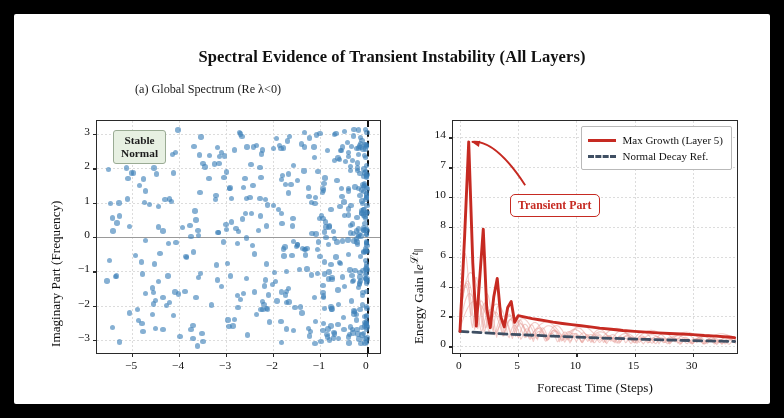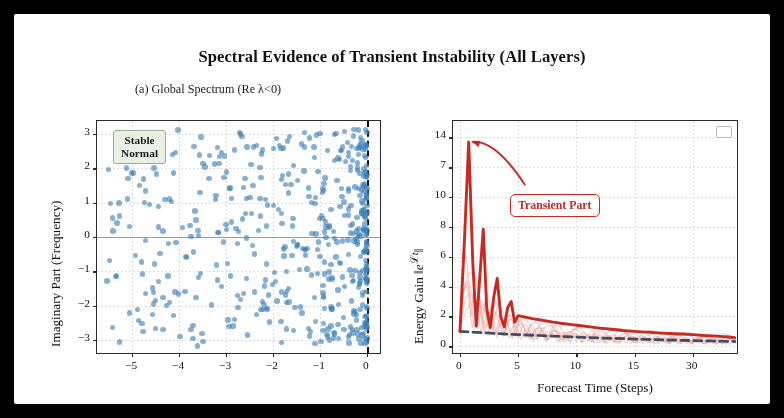--- a/index.html
+++ b/index.html
@@ -653,20 +653,28 @@
             <path d="M6.98 206.04 L8.03 199.75 L9.08 193.88 L10.13 188.54 L11.17 183.86 L12.22 179.91 L13.27 176.77 L14.32 174.48 L15.36 173.07 L16.41 172.54 L17.46 172.87 L18.51 174.04 L19.55 175.99 L20.60 178.66 L21.65 181.97 L22.70 185.81 L23.74 190.10 L24.79 194.73 L25.84 199.59 L26.89 204.56 L27.93 209.53 L28.98 210.30 L30.03 206.06 L31.08 202.10 L32.12 198.52 L33.17 195.38 L34.22 192.75 L35.27 190.67 L36.31 189.18 L37.36 188.29 L38.41 188.02 L39.46 188.36 L40.50 189.28 L41.55 190.75 L42.60 192.73 L43.65 195.15 L44.70 197.97 L45.74 201.10 L46.79 204.46 L47.84 207.99 L48.89 211.60 L49.93 215.21 L50.98 212.69 L52.03 209.55 L53.08 206.62 L54.12 203.98 L55.17 201.68 L56.22 199.77 L57.27 198.27 L58.31 197.22 L59.36 196.64 L60.41 196.53 L61.46 196.89 L62.50 197.69 L63.55 198.92 L64.60 200.53 L65.65 202.50 L66.69 204.76 L67.74 207.26 L68.79 209.94 L69.84 212.75 L70.88 215.61 L71.93 216.61 L72.98 213.97 L74.03 211.46 L75.07 209.14 L76.12 207.06 L77.17 205.25 L78.22 203.77 L79.26 202.64 L80.31 201.88 L81.36 201.50 L82.41 201.52 L83.45 201.91 L84.50 202.68 L85.55 203.80 L86.60 205.23 L87.64 206.94 L88.69 208.90 L89.74 211.05 L90.79 213.34 L91.83 215.72 L92.88 218.13 L93.93 216.88 L94.98 214.65 L96.02 212.54 L97.07 210.60 L98.12 208.88 L99.17 207.41 L100.21 206.23 L101.26 205.35 L102.31 204.80 L103.36 204.59 L104.40 204.71 L105.45 205.17 L106.50 205.94 L107.55 207.01 L108.60 208.35 L109.64 209.92 L110.69 211.70 L111.74 213.63 L112.79 215.67 L113.83 217.78 L114.88 218.98 L115.93 216.95 L116.98 215.00 L118.02 213.18 L119.07 211.52 L120.12 210.07 L121.17 208.85 L122.21 207.89 L123.26 207.22 L124.31 206.84 L125.36 206.76 L126.40 206.99 L127.45 207.50 L128.50 208.30 L129.55 209.36 L130.59 210.64 L131.64 212.14 L132.69 213.79 L133.74 215.58 L134.78 217.44 L135.83 219.35 L136.88 218.75 L137.93 216.94 L138.97 215.21 L140.02 213.62 L141.07 212.18 L142.12 210.94 L143.16 209.93 L144.21 209.16 L145.26 208.65 L146.31 208.42 L147.35 208.46 L148.40 208.77 L149.45 209.35 L150.50 210.18 L151.54 211.23 L152.59 212.49 L153.64 213.91 L154.69 215.48 L155.73 217.15 L156.78 218.88 L157.83 220.24 L158.88 218.55 L159.92 216.91 L160.97 215.37 L162.02 213.97 L163.07 212.72 L164.11 211.67 L165.16 210.83 L166.21 210.22 L167.26 209.86 L168.30 209.75 L169.35 209.89 L170.40 210.29 L171.45 210.92 L172.50 211.77 L173.54 212.82 L174.59 214.05 L175.64 215.43 L176.69 216.91 L177.73 218.48 L178.78 220.09 L179.83 219.93 L180.88 218.39 L181.92 216.91 L182.97 215.53 L184.02 214.29 L185.07 213.21 L186.11 212.32 L187.16 211.64 L188.21 211.17 L189.26 210.94 L190.30 210.94 L191.35 211.17 L192.40 211.63 L193.45 212.31 L194.49 213.18 L195.54 214.23 L196.59 215.43 L197.64 216.75 L198.68 218.17 L199.73 219.64 L200.78 221.13 L201.83 219.68 L202.87 218.27 L203.92 216.94 L204.97 215.71 L206.02 214.63 L207.06 213.70 L208.11 212.95 L209.16 212.41 L210.21 212.07 L211.25 211.95 L212.30 212.04 L213.35 212.35 L214.40 212.87 L215.44 213.58 L216.49 214.46 L217.54 215.50 L218.59 216.67 L219.63 217.94 L220.68 219.28 L221.73 220.66 L222.78 220.83 L223.82 219.49 L224.87 218.21 L225.92 217.01 L226.97 215.92 L228.01 214.98 L229.06 214.19 L230.11 213.57 L231.16 213.15 L232.20 212.92 L233.25 212.90 L234.30 213.08 L235.35 213.45 L236.40 214.01 L237.44 214.75 L238.49 215.63 L239.54 216.66 L240.59 217.79 L241.63 219.00 L242.68 220.27 L243.73 221.56 L244.78 220.58 L245.82 219.36 L246.87 218.20 L247.92 217.12 L248.97 216.17 L250.01 215.35 L251.06 214.69 L252.11 214.19 L253.16 213.88 L254.20 213.75 L255.25 213.81 L256.30 214.06 L257.35 214.49 L258.39 215.08 L259.44 215.83 L260.49 216.71 L261.54 217.71 L262.58 218.80 L263.63 219.95 L264.68 221.15 L265.73 221.56 L266.77 220.39 L267.82 219.28 L268.87 218.23 L269.92 217.28 L270.96 216.45 L272.01 215.75 L273.06 215.20 L274.11 214.81 L275.15 214.59 L276.20 214.55 L277.25 214.69 L278.30 214.99 L279.34 215.46 L280.39 216.08 L281.44 216.83 L282.49 217.71" fill="none" stroke="#e8a29c" stroke-width="1.1" stroke-linejoin="round" stroke-linecap="round" opacity="0.55"></path>
             <path d="M6.98 207.83 L8.03 204.38 L9.08 201.08 L10.13 197.96 L11.17 195.05 L12.22 192.35 L13.27 189.90 L14.32 187.70 L15.36 185.77 L16.41 184.11 L17.46 182.74 L18.51 181.66 L19.55 180.86 L20.60 180.35 L21.65 180.13 L22.70 180.19 L23.74 180.52 L24.79 181.12 L25.84 181.97 L26.89 183.06 L27.93 184.38 L28.98 185.91 L30.03 187.63 L31.08 189.53 L32.12 191.58 L33.17 193.77 L34.22 196.07 L35.27 198.48 L36.31 200.95 L37.36 203.48 L38.41 206.04 L39.46 208.60 L40.50 211.16 L41.55 213.69 L42.60 213.04 L43.65 210.86 L44.70 208.77 L45.74 206.77 L46.79 204.89 L47.84 203.13 L48.89 201.51 L49.93 200.05 L50.98 198.75 L52.03 197.61 L53.08 196.66 L54.12 195.89 L55.17 195.31 L56.22 194.91 L57.27 194.71 L58.31 194.70 L59.36 194.87 L60.41 195.22 L61.46 195.76 L62.50 196.46 L63.55 197.33 L64.60 198.34 L65.65 199.51 L66.69 200.80 L67.74 202.21 L68.79 203.72 L69.84 205.33 L70.88 207.01 L71.93 208.76 L72.98 210.55 L74.03 212.37 L75.07 214.21 L76.12 216.05 L77.17 216.70 L78.22 215.01 L79.26 213.37 L80.31 211.79 L81.36 210.27 L82.41 208.84 L83.45 207.51 L84.50 206.27 L85.55 205.16 L86.60 204.16 L87.64 203.30 L88.69 202.58 L89.74 201.99 L90.79 201.56 L91.83 201.27 L92.88 201.13 L93.93 201.14 L94.98 201.30 L96.02 201.61 L97.07 202.06 L98.12 202.64 L99.17 203.36 L100.21 204.19 L101.26 205.15 L102.31 206.21 L103.36 207.36 L104.40 208.60 L105.45 209.91 L106.50 211.29 L107.55 212.71 L108.60 214.18 L109.64 215.66 L110.69 217.16 L111.74 218.65 L112.79 217.24 L113.83 215.85 L114.88 214.49 L115.93 213.19 L116.98 211.95 L118.02 210.78 L119.07 209.69 L120.12 208.69 L121.17 207.79 L122.21 207.00 L123.26 206.32 L124.31 205.76 L125.36 205.32 L126.40 205.01 L127.45 204.82 L128.50 204.76 L129.55 204.83 L130.59 205.02 L131.64 205.33 L132.69 205.77 L133.74 206.32 L134.78 206.98 L135.83 207.75 L136.88 208.61 L137.93 209.55 L138.97 210.58 L140.02 211.67 L141.07 212.83 L142.12 214.03 L143.16 215.27 L144.21 216.54 L145.26 217.83 L146.31 219.12 L147.35 218.72 L148.40 217.50 L149.45 216.31 L150.50 215.16 L151.54 214.05 L152.59 213.00 L153.64 212.02 L154.69 211.12 L155.73 210.30 L156.78 209.57 L157.83 208.93 L158.88 208.40 L159.92 207.97 L160.97 207.64 L162.02 207.43 L163.07 207.33 L164.11 207.35 L165.16 207.47 L166.21 207.70 L167.26 208.04 L168.30 208.48 L169.35 209.02 L170.40 209.66 L171.45 210.38 L172.50 211.18 L173.54 212.05 L174.59 212.99 L175.64 213.98 L176.69 215.03 L177.73 216.10 L178.78 217.21 L179.83 218.34 L180.88 219.47 L181.92 219.86 L182.97 218.78 L184.02 217.72 L185.07 216.68 L186.11 215.69 L187.16 214.75 L188.21 213.86 L189.26 213.03 L190.30 212.28 L191.35 211.60 L192.40 211.01 L193.45 210.50 L194.49 210.09 L195.54 209.77 L196.59 209.54 L197.64 209.42 L198.68 209.39 L199.73 209.47 L200.78 209.64 L201.83 209.90 L202.87 210.26 L203.92 210.71 L204.97 211.24 L206.02 211.85 L207.06 212.54 L208.11 213.29 L209.16 214.10 L210.21 214.97 L211.25 215.87 L212.30 216.82 L213.35 217.79 L214.40 218.79 L215.44 219.79 L216.49 220.80 L217.54 219.83 L218.59 218.88 L219.63 217.95 L220.68 217.06 L221.73 216.20 L222.78 215.39 L223.82 214.64 L224.87 213.95 L225.92 213.32 L226.97 212.77 L228.01 212.29 L229.06 211.89 L230.11 211.58 L231.16 211.35 L232.20 211.21 L233.25 211.16 L234.30 211.19 L235.35 211.31 L236.40 211.52 L237.44 211.81 L238.49 212.18 L239.54 212.63 L240.59 213.15 L241.63 213.74 L242.68 214.39 L243.73 215.09 L244.78 215.85 L245.82 216.64 L246.87 217.47 L247.92 218.33 L248.97 219.21 L250.01 220.10 L251.06 220.99 L252.11 220.72 L253.16 219.86 L254.20 219.03 L255.25 218.22 L256.30 217.45 L257.35 216.72 L258.39 216.03 L259.44 215.39 L260.49 214.82 L261.54 214.30 L262.58 213.85 L263.63 213.48 L264.68 213.17 L265.73 212.94 L266.77 212.79 L267.82 212.72 L268.87 212.72 L269.92 212.80 L270.96 212.96 L272.01 213.20 L273.06 213.50 L274.11 213.88 L275.15 214.32 L276.20 214.82 L277.25 215.38 L278.30 215.99 L279.34 216.65 L280.39 217.35 L281.44 218.08 L282.49 218.84" fill="none" stroke="#e8a29c" stroke-width="1.1" stroke-linejoin="round" stroke-linecap="round" opacity="0.55"></path>
             <path d="M6.98 193.06 L8.03 172.56 L9.08 155.08 L10.13 142.04 L11.17 134.36 L12.22 132.49 L13.27 136.33 L14.32 145.31 L15.36 158.42 L16.41 174.39 L17.46 191.74 L18.51 194.46 L19.55 180.05 L20.60 168.36 L21.65 160.28 L22.70 156.38 L23.74 156.81 L24.79 161.35 L25.84 169.46 L26.89 180.28 L27.93 192.80 L28.98 205.89 L30.03 197.05 L31.08 186.94 L32.12 179.18 L33.17 174.36 L34.22 172.77 L35.27 174.44 L36.31 179.08 L37.36 186.18 L38.41 195.06 L39.46 204.88 L40.50 208.49 L41.55 199.96 L42.60 192.87 L43.65 187.79 L44.70 185.08 L45.74 184.90 L46.79 187.18 L47.84 191.61 L48.89 197.77 L49.93 205.05 L50.98 212.80 L52.03 209.04 L53.08 202.75 L54.12 197.77 L55.17 194.51 L56.22 193.19 L57.27 193.85 L58.31 196.39 L59.36 200.51 L60.41 205.83 L61.46 211.84 L62.50 215.38 L63.55 209.88 L64.60 205.20 L65.65 201.72 L66.69 199.71 L67.74 199.30 L68.79 200.47 L69.84 203.09 L70.88 206.89 L71.93 211.50 L72.98 216.52 L74.03 215.07 L75.07 210.77 L76.12 207.27 L77.17 204.86 L78.22 203.73 L79.26 203.93 L80.31 205.42 L81.36 208.03 L82.41 211.52 L83.45 215.56 L84.50 218.88 L85.55 214.98 L86.60 211.59 L87.64 208.98 L88.69 207.36 L89.74 206.86 L90.79 207.49 L91.83 209.17 L92.88 211.74 L93.93 214.95 L94.98 218.53 L96.02 218.22 L97.07 215.00 L98.12 212.31 L99.17 210.38 L100.21 209.37 L101.26 209.34 L102.31 210.28 L103.36 212.09 L104.40 214.60 L105.45 217.57 L106.50 220.76 L107.55 217.74 L108.60 215.06 L109.64 212.93 L110.69 211.55 L111.74 211.01 L112.79 211.35 L113.83 212.52 L114.88 214.42 L115.93 216.86 L116.98 219.63 L118.02 219.99 L119.07 217.37 L120.12 215.14 L121.17 213.49 L122.21 212.55 L123.26 212.39 L124.31 213.03 L125.36 214.38 L126.40 216.34 L127.45 218.71 L128.50 221.29 L129.55 219.36 L130.59 217.09 L131.64 215.25 L132.69 214.00 L133.74 213.44 L134.78 213.61 L135.83 214.48 L136.88 215.98 L137.93 217.96 L138.97 220.26 L140.02 221.07 L141.07 218.83 L142.12 216.87 L143.16 215.39 L144.21 214.49 L145.26 214.26 L146.31 214.70 L147.35 215.78 L148.40 217.39 L149.45 219.38 L150.50 221.59 L151.54 220.39 L152.59 218.39 L153.64 216.73 L154.69 215.57 L155.73 214.99 L156.78 215.05 L157.83 215.73 L158.88 216.97 L159.92 218.66 L160.97 220.64 L162.02 221.81 L163.07 219.81 L164.11 218.04 L165.16 216.66 L166.21 215.80 L167.26 215.51 L168.30 215.83 L169.35 216.72 L170.40 218.09 L171.45 219.82 L172.50 221.77 L173.54 221.13 L174.59 219.31 L175.64 217.78 L176.69 216.68 L177.73 216.09 L178.78 216.07 L179.83 216.61 L180.88 217.67 L181.92 219.14 L182.97 220.90 L184.02 222.36 L185.07 220.54 L186.11 218.91 L187.16 217.61 L188.21 216.77 L189.26 216.44 L190.30 216.66 L191.35 217.41 L192.40 218.60 L193.45 220.14 L194.49 221.89 L195.54 221.71 L196.59 220.03 L197.64 218.59 L198.68 217.54 L199.73 216.94 L200.78 216.86 L201.83 217.30 L202.87 218.21 L203.92 219.51 L204.97 221.09 L206.02 222.80 L207.06 221.12 L208.11 219.60 L209.16 218.38 L210.21 217.55 L211.25 217.19 L212.30 217.34 L213.35 217.96 L214.40 219.01 L215.44 220.39 L216.49 221.98 L217.54 222.18 L218.59 220.62 L219.63 219.27 L220.68 218.25 L221.73 217.65 L222.78 217.52 L223.82 217.87 L224.87 218.66 L225.92 219.82 L226.97 221.25 L228.01 222.82 L229.06 221.62 L230.11 220.19 L231.16 219.03 L232.20 218.22 L233.25 217.84 L234.30 217.92 L235.35 218.44 L236.40 219.37 L237.44 220.62 L238.49 222.07 L239.54 222.58 L240.59 221.13 L241.63 219.85 L242.68 218.87 L243.73 218.27 L244.78 218.10 L245.82 218.37 L246.87 219.06 L247.92 220.10 L248.97 221.40 L250.01 222.84 L251.06 222.05 L252.11 220.71 L253.16 219.60 L254.20 218.81 L255.25 218.41 L256.30 218.43 L257.35 218.88 L258.39 219.70 L259.44 220.82 L260.49 222.15 L261.54 222.94 L262.58 221.58 L263.63 220.37 L264.68 219.43 L265.73 218.83 L266.77 218.62 L267.82 218.83 L268.87 219.43 L269.92 220.36 L270.96 221.54 L272.01 222.87 L273.06 222.43 L274.11 221.17 L275.15 220.11 L276.20 219.34 L277.25 218.93 L278.30 218.91 L279.34 219.28 L280.39 220.00 L281.44 221.02 L282.49 222.23" fill="none" stroke="#e8a29c" stroke-width="1.1" stroke-linejoin="round" stroke-linecap="round" opacity="0.55"></path>
             <path d="M6.98 210.37 L53.54 213.05 L100.10 215.14 L146.66 216.93 L193.21 218.42 L239.77 219.62 L281.67 220.51" fill="none" stroke="#3f4f63" stroke-width="2.8" stroke-linejoin="round" stroke-linecap="round" stroke-dasharray="8 5" opacity="1"></path>
             <path d="M6.98 210.37 L11.64 114.88 L15.71 20.89 L19.79 141.74 L23.28 205.14 L26.77 156.66 L30.26 108.17 L33.75 187.99 L37.25 206.64 L40.74 176.05 L44.23 157.40 L47.72 195.45 L51.21 205.89 L54.70 186.50 L58.20 180.53 L61.69 201.41 L65.18 194.70 L72.16 196.19 L79.15 197.68 L86.13 198.73 L93.11 199.92 L100.10 201.12 L109.41 202.46 L118.72 203.65 L128.03 204.70 L137.34 205.89 L146.66 207.08 L158.30 208.28 L169.93 209.47 L181.57 210.37 L193.21 211.11 L204.85 211.86 L216.49 212.46 L228.13 213.05 L239.77 213.65 L251.41 214.54 L263.05 215.14 L274.69 216.04 L281.67 216.63" fill="none" stroke="#c62a22" stroke-width="2.9" stroke-linejoin="round" stroke-linecap="round" opacity="1"></path>
             <path d="M 72.16393442622949 64.15434083601284 Q 41.90163934426229 17.903536977491967 18.71311475409836 20.887459807073952" fill="none" stroke="#c62a22" stroke-width="1.9"></path>
             <polygon points="18.71311475409836,20.887459807073952 27.21311475409836,19.687459807073953 25.91311475409836,26.08745980707395" fill="#c62a22"></polygon>
           </svg>
         </div>
       <div id="legend">
+        <div class="lgrow">
+          <span class="swatch sw-solid"></span>
+          <span>Max Growth (Layer 5)</span>
+        </div>
+        <div class="lgrow">
+          <span class="swatch sw-dash"></span>
+          <span>Normal Decay Ref.</span>
+        </div>
       </div>
       <div id="peakbox">Transient Part</div>
     <div class="tmark tmx" style="left: 6.98361px; top: 232px;"></div>
         <div class="tmark tmx" style="left: 65.1803px; top: 232px;"></div>
         <div class="tmark tmx" style="left: 123.377px; top: 232px;"></div>
         <div class="tmark tmx" style="left: 181.574px; top: 232px;"></div>
         <div class="tmark tmx" style="left: 239.77px; top: 232px;"></div>
         <div class="tmark tmy" style="top: 225.286px; left: -4px;"></div>
         <div class="tmark tmy" style="top: 195.447px; left: -4px;"></div>
         <div class="tmark tmy" style="top: 165.608px; left: -4px;"></div>

